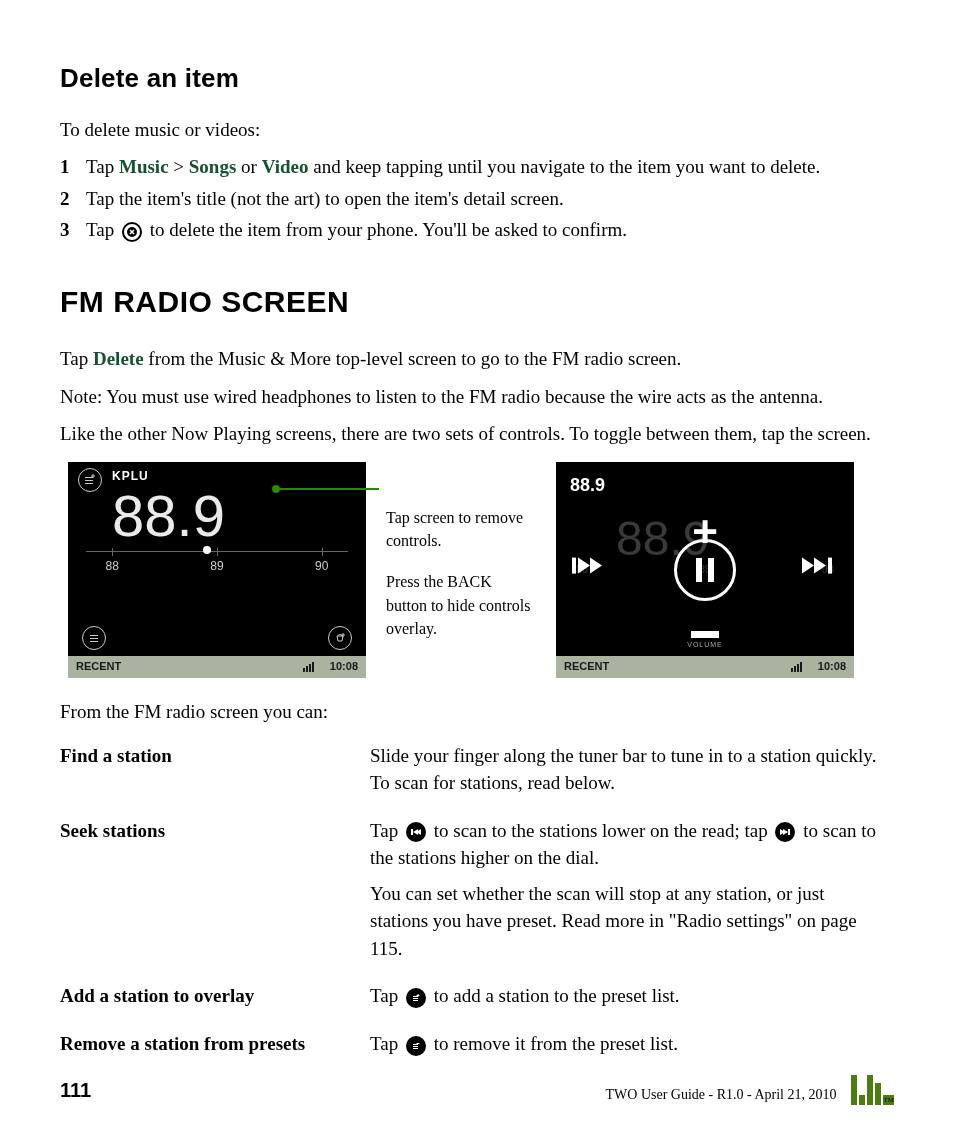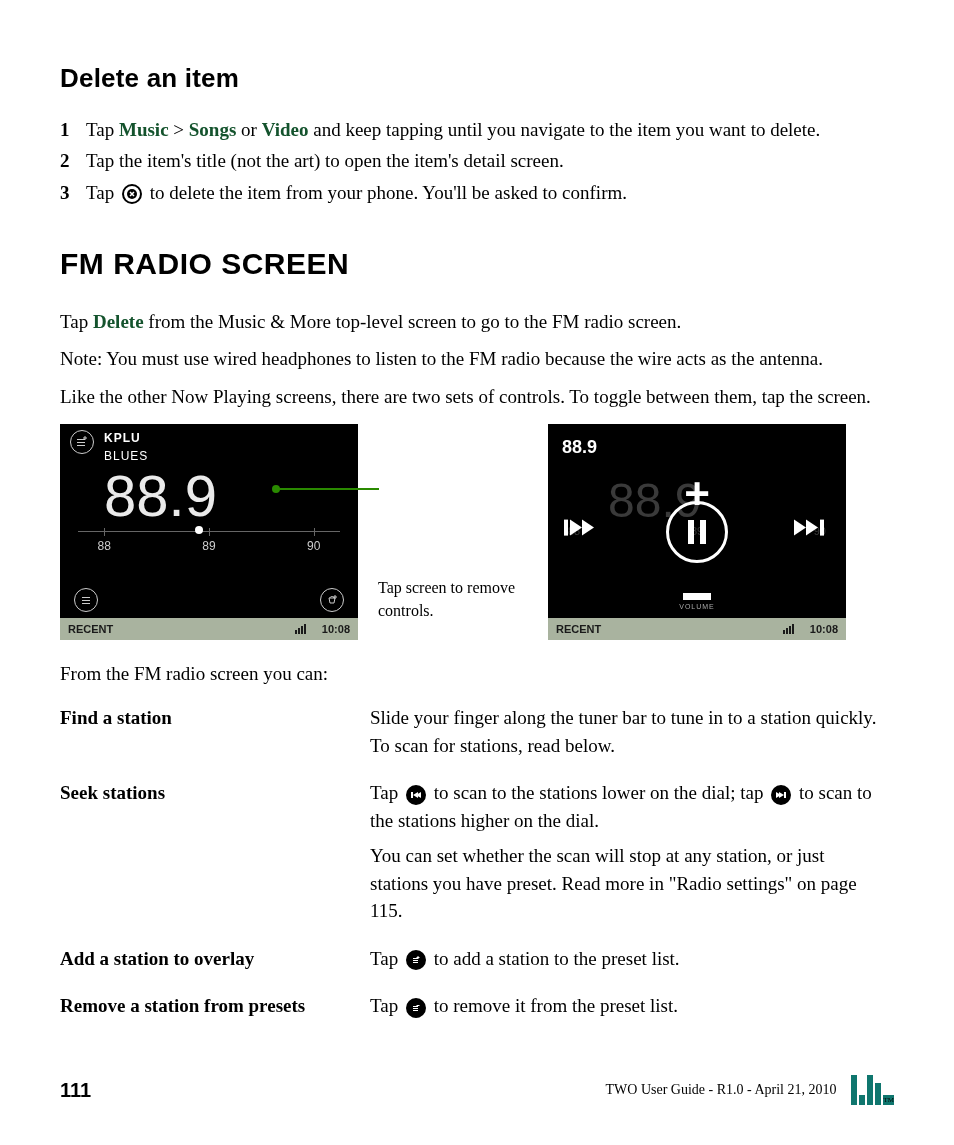--- a/index.html
+++ b/index.html
@@ -58,23 +58,23 @@
     font-size: 12px;
     background: #fff;
     box-sizing: border-box;
   }
   .iconc.filled { background: #000; color: #fff; }
   .iconc svg { display: block; }
 
   
   .shots {
     display: flex;
-    align-items: flex-end;
+    align-items: flex-start;
     gap: 20px;
-    margin: 14px 0 20px 0;
+    margin: 14px 0 20px 8px;
   }
   .phone {
     width: 298px;
     height: 216px;
     background: #000;
     color: #fff;
     font-family: Arial, sans-serif;
     position: relative;
     box-sizing: border-box;
   }
@@ -155,37 +155,38 @@
     display: flex;
     align-items: flex-end;
     justify-content: space-between;
     font-size: 14px;
   }
   .footer .pg { font-family: 'Arial Narrow', Arial, sans-serif; font-size: 20px; font-weight: 700; }
   .footer .mid { font-family: Georgia, serif; }
   .kinlogo {
     display: inline-flex; align-items: flex-end; gap: 2px; height: 30px; position: relative;
   }
-  .kinlogo span { display: inline-block; background: #0f766e; }
+  .kinlogo span { display: inline-block; background: #4d7c0f; }
   .kinlogo .a { width: 6px; height: 30px; }
   .kinlogo .b { width: 6px; height: 10px; position: relative; top: 0; }
   .kinlogo .c { width: 6px; height: 30px; }
   .kinlogo .d { width: 6px; height: 22px; }
   .kinlogo .tm { font-size: 7px; align-self: flex-end; padding-left: 1px; }
 
   .signal { display: inline-flex; align-items: flex-end; gap: 1px; }
   .signal i { width: 2px; background: #1a1a1a; display: inline-block; }
 </style>
 </head>
 <body>
 
 <div class="page">
 
   <h2 class="sub">Delete an item</h2>
 
+  <p>To delete music or videos:</p>
 
   <div class="ol">
     <div class="ol-row">
       <div class="ol-num">1</div>
       <div class="ol-body">
         <span>Tap </span><span class="green">Music</span><span> &gt; </span><span class="green">Songs</span><span> or </span><span class="green">Video</span><span> and keep tapping until you navigate to the item you want to delete.</span>
       </div>
     </div>
     <div class="ol-row">
       <div class="ol-num">2</div>
@@ -223,21 +224,20 @@
     <div class="phone">
       <div class="circ topleft">
           <svg width="12" height="12" viewBox="0 0 12 12">
             <rect x="1" y="3" width="8" height="1" fill="#ccc"></rect>
             <rect x="1" y="6" width="8" height="1" fill="#ccc"></rect>
             <rect x="1" y="9" width="8" height="1" fill="#ccc"></rect>
             <path d="M9 0 L9 4 M7 2 L11 2" stroke="#ccc" stroke-width="1"></path>
           </svg>
         </div>
       <div class="topline">KPLU</div>
-      <div class="subline">BLUES</div>
       <div class="freq">88.9</div>
       <div class="dial">
         <span class="tick" style="left:10%"></span>
           <span class="tick" style="left:50%"></span>
           <span class="tick" style="left:90%"></span>
         <span class="lbl" style="left:10%">88</span>
         <span class="lbl" style="left:50%">89</span>
         <span class="lbl" style="left:90%">90</span>
         <span class="needle" style="left:46%"></span>
       </div>
@@ -266,20 +266,21 @@
               <i style="height:8px"></i>
               <i style="height:10px"></i>
             </span>
           <span>10:08</span>
         </span>
       </div>
     </div>
 
     <div class="captions">
       <div class="c1">Tap screen to remove controls.</div>
+      <div>Press the BACK button to hide controls overlay.</div>
     </div>
 
     <div class="phone">
       <div class="topfreq">88.9</div>
       <div class="dimfreq">88.9</div>
       <div class="dimticks">
         <span>88</span>
         <span>89</span>
         <span>90</span>
       </div>
@@ -334,21 +335,21 @@
       <div class="fcell r">
         <p>
           <span>Tap </span><span class="icon">
               <span class="iconc filled">
                 <svg width="10" height="10" viewBox="0 0 10 10">
                   <rect x="0" y="2" width="2" height="6" fill="#fff"></rect>
                   <polygon points="7,2 2,5 7,8" fill="#fff"></polygon>
                   <polygon points="10,2 5,5 10,8" fill="#fff"></polygon>
                 </svg>
               </span>
-            </span><span> to scan to the stations lower on the dial; tap </span><span class="icon">
+            </span><span> to scan to the stations lower on the read; tap </span><span class="icon">
               <span class="iconc filled">
                 <svg width="10" height="10" viewBox="0 0 10 10">
                   <polygon points="0,2 5,5 0,8" fill="#fff"></polygon>
                   <polygon points="3,2 8,5 3,8" fill="#fff"></polygon>
                   <rect x="8" y="2" width="2" height="6" fill="#fff"></rect>
                 </svg>
               </span>
             </span><span> to scan to the stations higher on the dial.</span>
         </p>
         <p>You can set whether the scan will stop at any station, or just stations you have preset. Read more in "Radio settings" on page 115.</p>
@@ -385,21 +386,21 @@
                 </svg>
               </span>
             </span><span> to remove it from the preset list.</span>
         </p>
       </div>
     </div>
   </div>
 
   <div class="footer">
     <span class="pg">111</span>
-    <span style="display:flex;align-items:center;gap:14px;">
+    <span style="display:flex;align-items:flex-end;gap:14px;">
       <span class="mid">TWO User Guide - R1.0 - April 21, 2010</span>
       <span class="kinlogo">
         <span class="a"></span>
           <span class="b"></span>
           <span class="c"></span>
           <span class="d"></span>
           <span class="tm">TM</span>
       </span>
     </span>
   </div>

